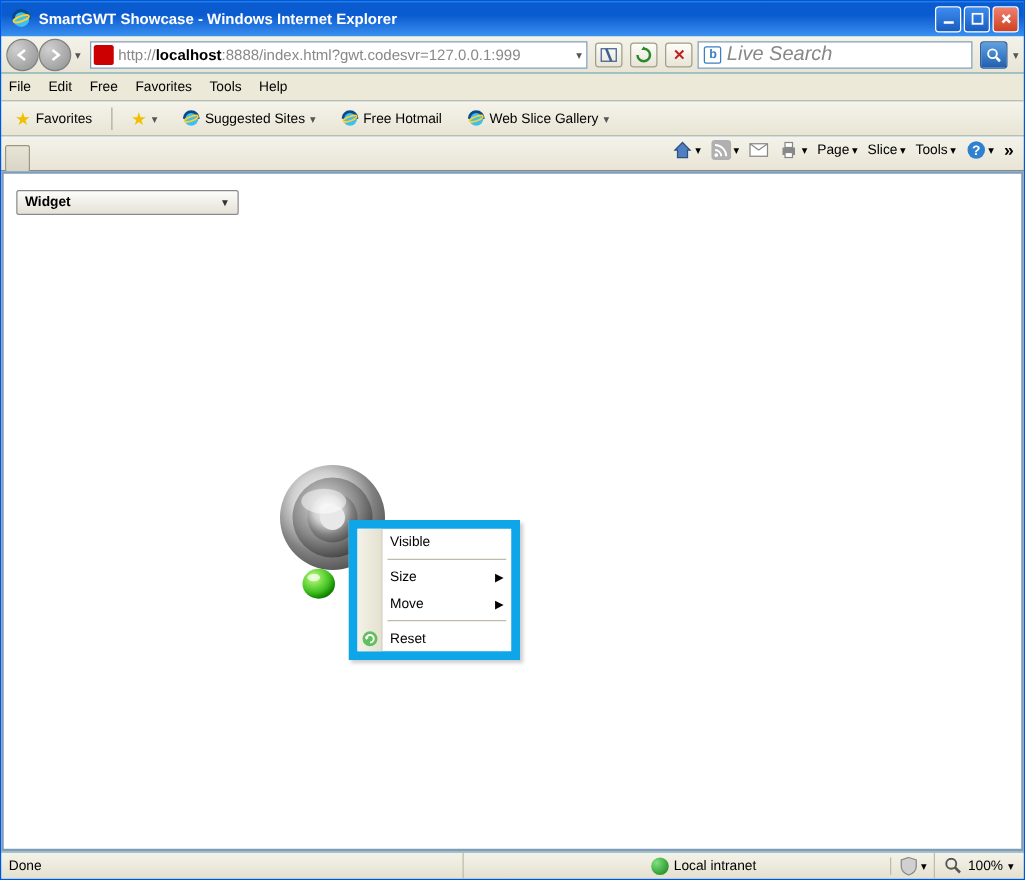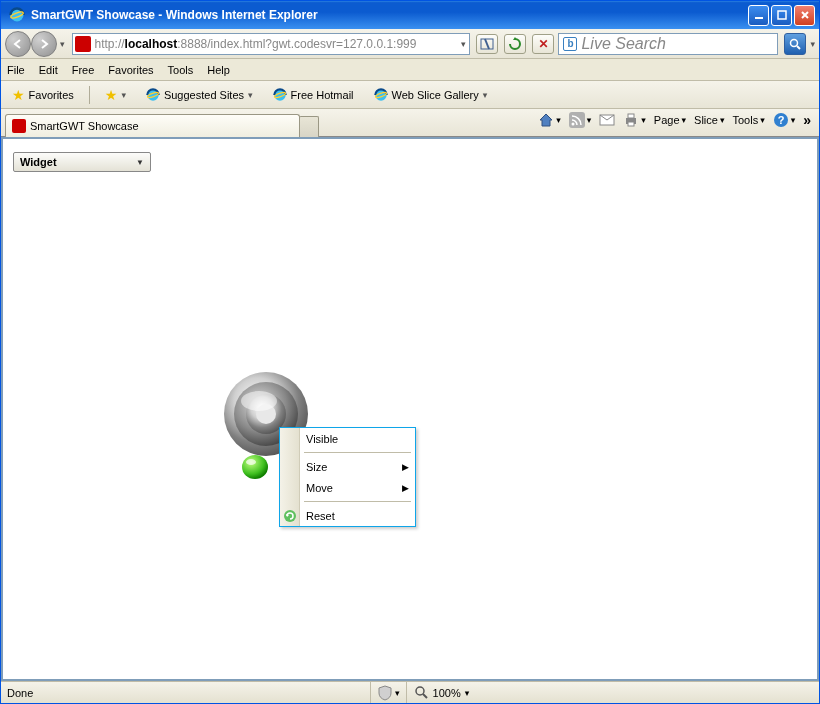--- a/index.html
+++ b/index.html
@@ -49,27 +49,27 @@
   .tab { height: 23px; width: 295px; background: linear-gradient(#fefdf8, #f0eee0); border: 1px solid #9a9784; border-bottom: none; border-radius: 3px 3px 0 0; display: flex; align-items: center; padding: 0 6px; gap: 4px; position: relative; top: 1px; }
   .tab-icon { width: 14px; height: 14px; background: #c00; border-radius: 2px; }
   .new-tab { height: 21px; width: 20px; background: linear-gradient(#e8e5d6, #d8d5c6); border: 1px solid #9a9784; border-bottom: none; border-radius: 2px 2px 0 0; margin-left: -1px; position: relative; top: 1px; }
   .tab-tools { position: absolute; right: 8px; top: 3px; display: flex; align-items: center; gap: 8px; }
   .tab-tools .tool { display: flex; align-items: center; gap: 2px; font-size: 11px; cursor: default; }
   .chevron { font-size: 14px; font-weight: bold; }
   .home-icon { width:16px; height:16px; }
 
   
   .content { flex: 1; background: #fff; border: 2px solid #7f9db9; margin: 0; position: relative; overflow: hidden; }
-  .widget-dropdown { position: absolute; top: 13px; left: 10px; width: 138px; height: 20px; background: linear-gradient(#fcfcfa, #e4e2d6); border: 1px solid #888; border-radius: 2px; display: flex; align-items: center; padding: 0 6px; justify-content: space-between; font-weight: bold; font-size: 11px; }
+  .widget-dropdown { position: absolute; top: 13px; left: 10px; width: 178px; height: 20px; background: linear-gradient(#fcfcfa, #e4e2d6); border: 1px solid #888; border-radius: 2px; display: flex; align-items: center; padding: 0 6px; justify-content: space-between; font-weight: bold; font-size: 11px; }
   .widget-dropdown::after { content: '▼'; font-size: 8px; color: #333; }
   .circle-obj { position: absolute; top: 230px; left: 218px; }
   .green-pawn { position: absolute; top: 313px; left: 237px; }
 
   
-  .context-menu { position: absolute; top: 288px; left: 276px; width: 137px; background: #fff; border: 1px solid #0ea5e9; box-shadow: 2px 2px 3px rgba(0,0,0,0.2); font-size: 11px; }
+  .context-menu { position: absolute; top: 277px; left: 276px; width: 137px; background: #fff; border: 7px solid #0ea5e9; box-shadow: 2px 2px 3px rgba(0,0,0,0.2); font-size: 11px; }
   .context-menu .gutter { position: absolute; left: 0; top: 0; bottom: 0; width: 20px; background: linear-gradient(to right, #f4f2e8, #e4e1d0); border-right: 1px solid #d0ccb8; }
   .cm-item { position: relative; height: 21px; display: flex; align-items: center; padding-left: 26px; padding-right: 8px; }
   .cm-item .sub-arrow { position: absolute; right: 6px; font-size: 9px; }
   .cm-sep { position: relative; height: 1px; margin: 3px 4px 3px 24px; background: #c0bca8; }
   .cm-item .cm-icon { position: absolute; left: 2px; width: 16px; height: 16px; display:flex; align-items:center; justify-content:center; }
 
   
   .status-bar { height: 22px; background: linear-gradient(#f5f3ea, #e4e1d0); border-top: 1px solid #c0bca8; display: flex; align-items: center; font-size: 11px; }
   .status-text { flex: 0 0 370px; padding-left: 6px; border-right: 1px solid #c0bca8; height: 100%; display: flex; align-items: center; }
   .status-cell { border-right: 1px solid #c0bca8; height: 100%; display: flex; align-items: center; padding: 0 6px; }
@@ -197,24 +197,20 @@
       <svg class="ie-small" viewBox="0 0 32 32">
           <circle cx="16" cy="16" r="13" fill="#3dbff0"></circle>
           <path d="M3 16 A 13 13 0 0 1 29 16" fill="none" stroke="#0a4a8a" stroke-width="5"></path>
           <ellipse cx="16" cy="16" rx="13" ry="4" fill="none" stroke="#ffd030" stroke-width="3" transform="rotate(-20 16 16)"></ellipse>
         </svg>
       <span>Web Slice Gallery</span>
     </div>
   </div>
 
   <div class="tab-area">
-    <div class="tab">
-      <div class="tab-icon"></div>
-      <span>SmartGWT Showcase</span>
-    </div>
     <div class="new-tab"></div>
     <div class="tab-tools">
       <div class="tool">
         <svg class="home-icon" viewBox="0 0 16 16">
             <path d="M2 8 L8 2 L14 8 L12 8 L12 14 L4 14 L4 8 Z" fill="#5080c0" stroke="#305080"></path>
           </svg>
         <span style="font-size:9px;">▾</span>
       </div>
       <div class="tool">
         <svg width="16" height="16">
@@ -323,20 +319,32 @@
               <path d="M4 6 L5 9 L7 7 Z" fill="#fff"></path>
             </svg>
         </span>
         <span>Reset</span>
       </div>
     </div>
   </div>
 
   <div class="status-bar">
     <div class="status-text">Done</div>
+    <div class="status-spacer">
+      <div class="status-cell empty"></div>
+      <div class="status-cell empty"></div>
+      <div class="status-cell empty"></div>
+      <div class="status-cell empty"></div>
+      <div class="status-cell empty"></div>
+      <div class="status-cell empty"></div>
+      <div class="status-cell" style="flex:1;">
+        <div class="zone-icon"></div>
+        <span>Local intranet</span>
+      </div>
+    </div>
     <div class="status-cell">
       <svg width="16" height="16">
           <path d="M8 1 L14 3 L14 8 Q14 13 8 15 Q2 13 2 8 L2 3 Z" fill="#d0d0d0" stroke="#888"></path>
         </svg>
       <span style="font-size:9px; margin-left:2px;">▾</span>
     </div>
     <div class="zoom-cell">
       <svg width="14" height="14">
           <circle cx="5" cy="5" r="4" fill="none" stroke="#555" stroke-width="1.5"></circle>
           <path d="M8 8 L12 12" stroke="#555" stroke-width="2"></path>

